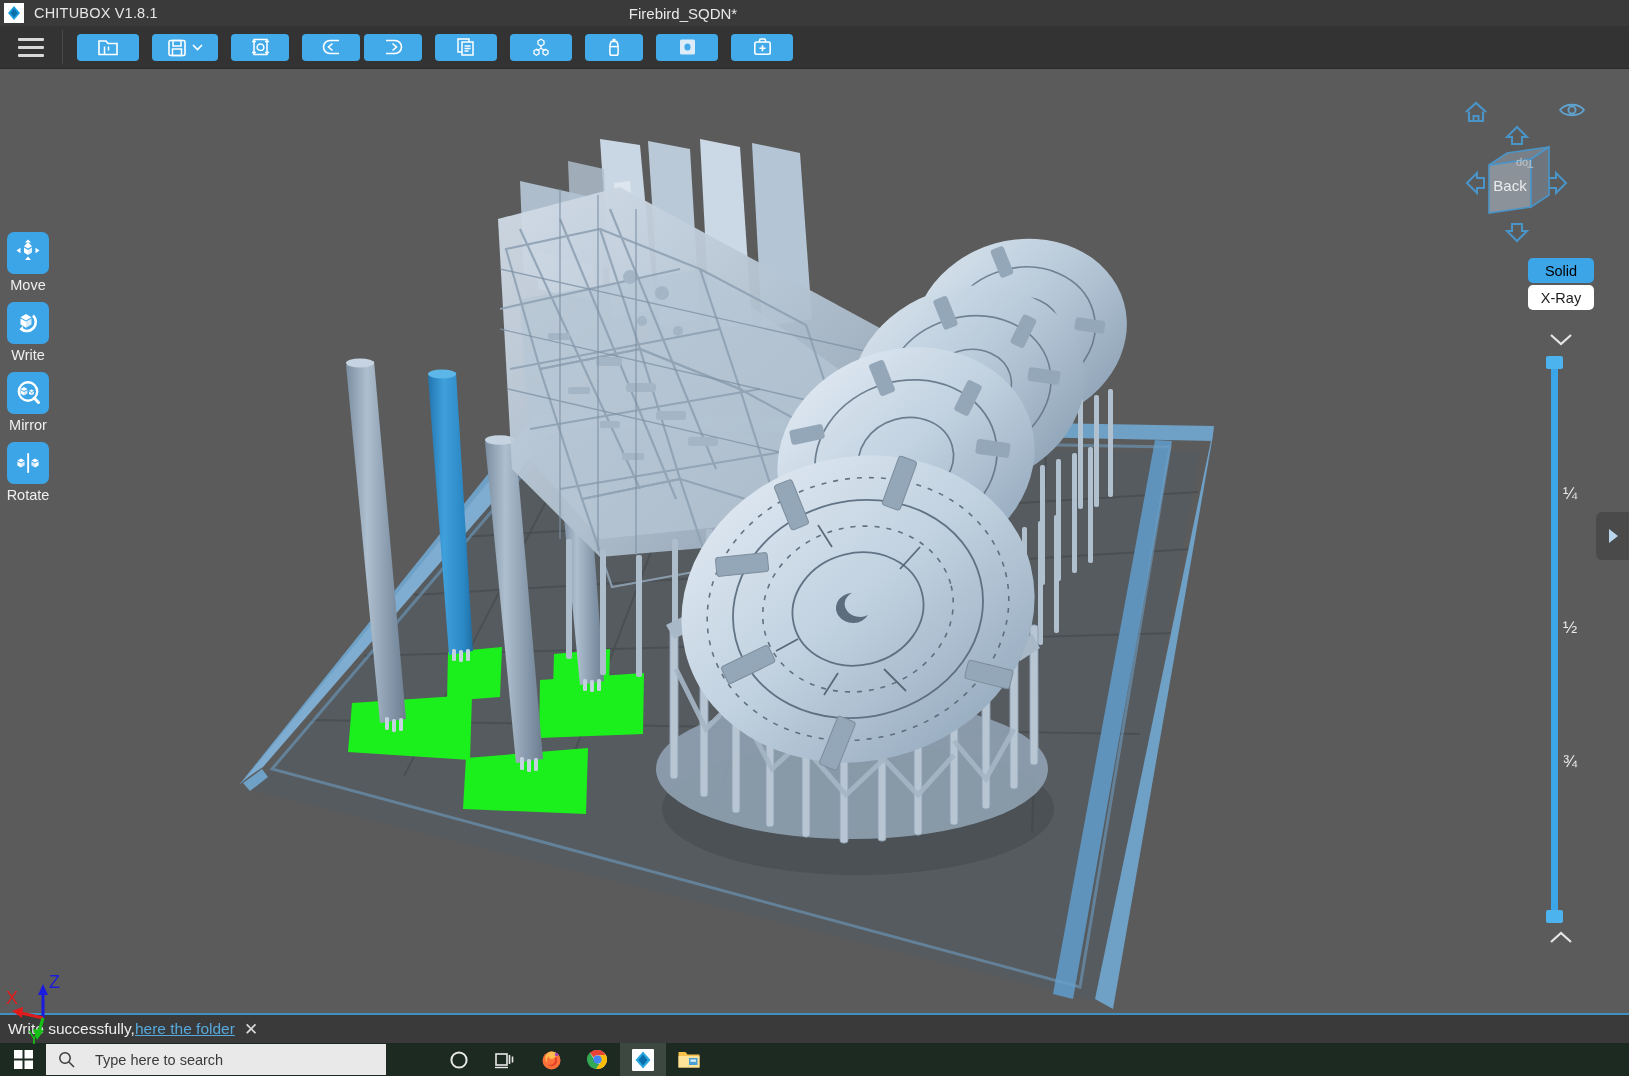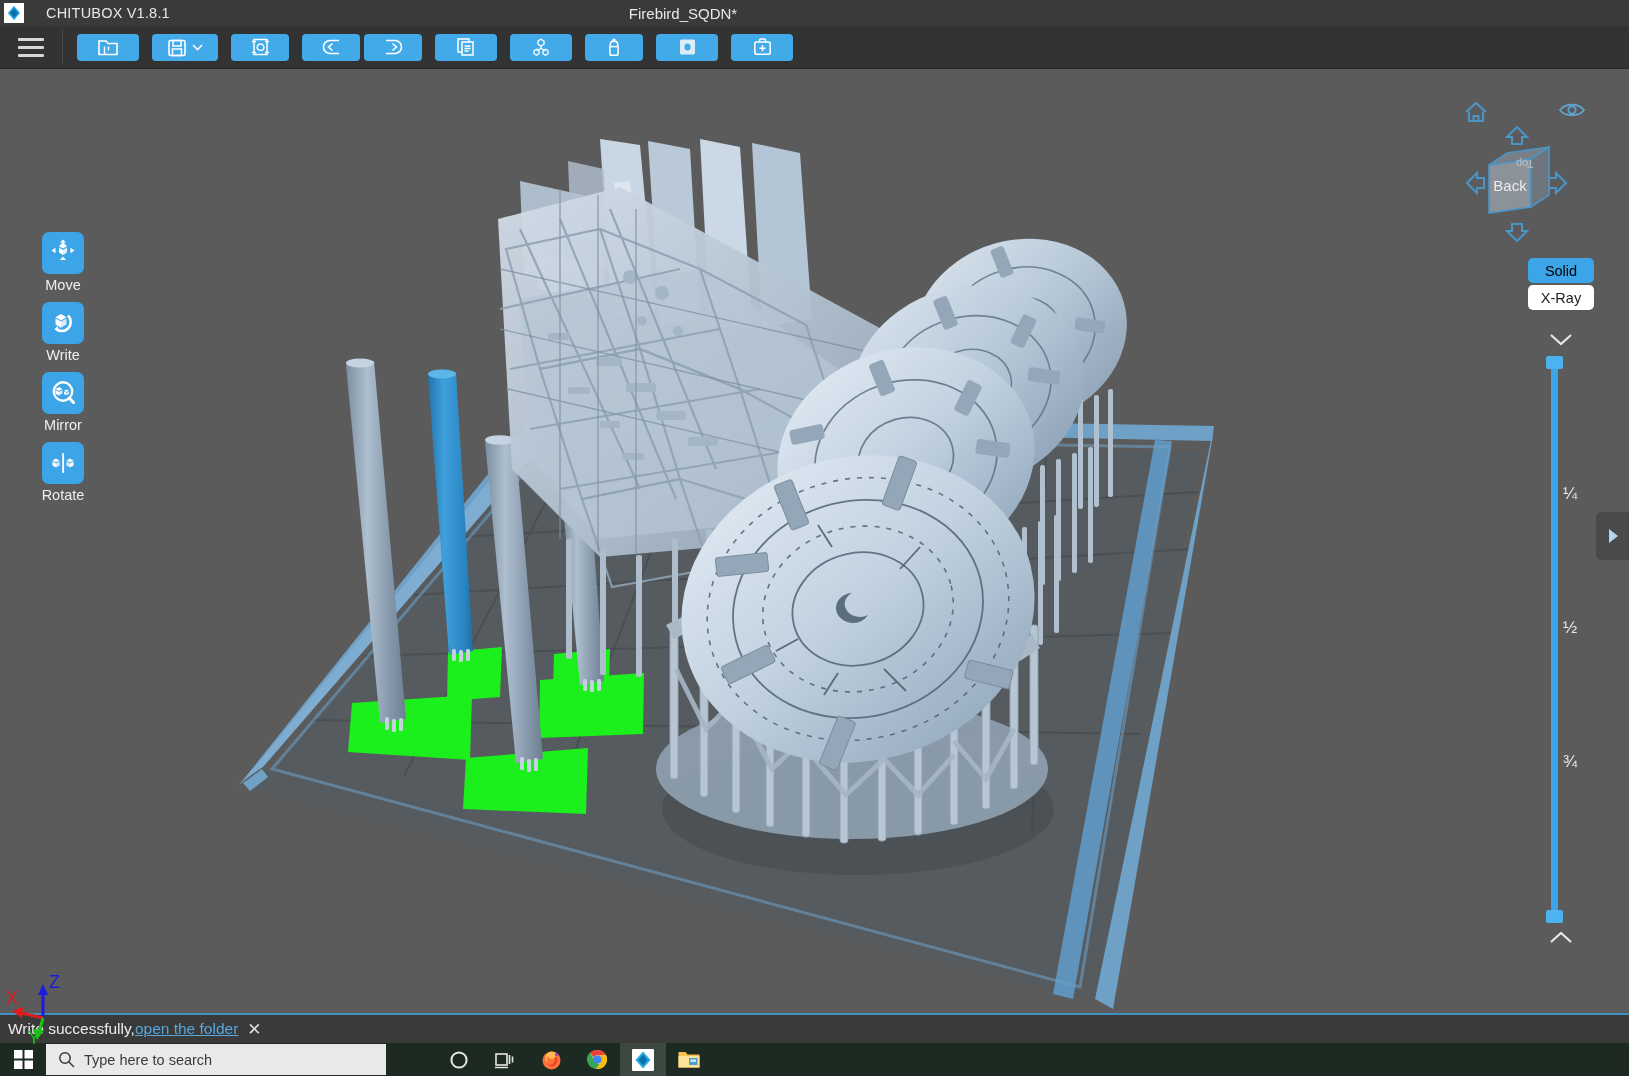--- a/index.html
+++ b/index.html
@@ -11,21 +11,21 @@
   }
   #app { position: relative; width: 1629px; height: 1076px; }
 
   
   .titlebar {
     position: absolute; top: 0; left: 0; width: 1629px; height: 26px;
     background: #3a3a3a; display: flex; align-items: center;
   }
   .titlebar .logo { margin-left: 4px; width: 20px; height: 20px; display:block; }
   .titlebar .apptitle {
-    color: #e6e6e6; font-size: 14.5px; margin-left: 22px; letter-spacing: .2px;
+    color: #e6e6e6; font-size: 14.5px; margin-left: 10px; letter-spacing: .2px;
   }
   .titlebar .doctitle {
     position: absolute; left: 0; width: 1366px; text-align: center;
     color: #e8e8e8; font-size: 15px; pointer-events: none;
   }
 
   
   .toolbar {
     position: absolute; top: 26px; left: 0; width: 1629px; height: 43px;
     background: #333333; display: flex; align-items: center;
@@ -52,21 +52,20 @@
   .viewport {
     position: absolute; top: 69px; left: 0; width: 1629px; height: 944px;
     background: #5b5b5b; overflow: hidden;
   }
 
   
   .rail {
     position: absolute; top: 232px; left: 2px; width: 52px;
     display: flex; flex-direction: column; align-items: center; gap: 9px;
     z-index: 20;
-    margin-left: 35px;
   }
   .rail-item { display:flex; flex-direction: column; align-items:center; cursor:pointer; }
   .rail-icon {
     width: 42px; height: 42px; background: #3ba5e8; border-radius: 7px;
     display: flex; align-items: center; justify-content: center;
   }
   .rail-label { color: #efefef; font-size: 14.5px; margin-top: 3px; }
 
   
   .home-icon { position:absolute; top: 100px; left: 1463px; cursor:pointer; z-index: 20;}
@@ -118,21 +117,21 @@
   .status-close { color: #d8d8d8; font-size: 17px; margin-left: 9px; cursor:pointer; }
 
   
   .taskbar {
     position: absolute; top: 1043px; left: 0; width: 1629px; height: 33px;
     background: #1d2a22; display: flex; align-items: center;
   }
   .start-btn { width: 46px; height: 33px; display:flex; align-items:center; justify-content:center; cursor:pointer; }
   .tb-search {
     width: 340px; height: 31px; background: #e9e9e9; display:flex; align-items:center;
-    gap: 9px; padding-left: 12px; cursor: text;
+    gap: 20px; padding-left: 12px; cursor: text;
   }
   .tb-search-text { color: #3a3a3a; font-size: 14.5px; }
   .tbicon { width: 46px; height: 33px; display:flex; align-items:center; justify-content:center; cursor:pointer; }
   .tbicon.active { background: #3c4840; }
 </style>
 </head>
 <body>
 
 <div id="app">
 
@@ -679,21 +678,21 @@
     <path d="M8 41 L19 37 L18 48 Z" fill="#e01b1b"></path>
     <text x="2" y="34" fill="#e01b1b" font-size="18" font-family="Liberation Sans, sans-serif">X</text>
 
     <line x1="39" y1="48" x2="35" y2="62" stroke="#16c216" stroke-width="3"></line>
     <path d="M33 70 L29 59 L40 60 Z" fill="#16c216"></path>
     <text x="24" y="74" fill="#16c216" font-size="18" font-family="Liberation Sans, sans-serif">Y</text>
   </svg>
 
   <div class="statusbar">
     <span class="status-text">Write successfully,</span>
-    <span class="status-link">open the folder</span>
+    <span class="status-link">here the folder</span>
     <span class="status-close">✕</span>
   </div>
 
   <div class="taskbar">
     <div class="start-btn">
       <svg width="19" height="19" viewBox="0 0 19 19">
         <rect x="0" y="0" width="8.5" height="8.5" fill="#ffffff"></rect>
         <rect x="10.5" y="0" width="8.5" height="8.5" fill="#ffffff"></rect>
         <rect x="0" y="10.5" width="8.5" height="8.5" fill="#ffffff"></rect>
         <rect x="10.5" y="10.5" width="8.5" height="8.5" fill="#ffffff"></rect>

